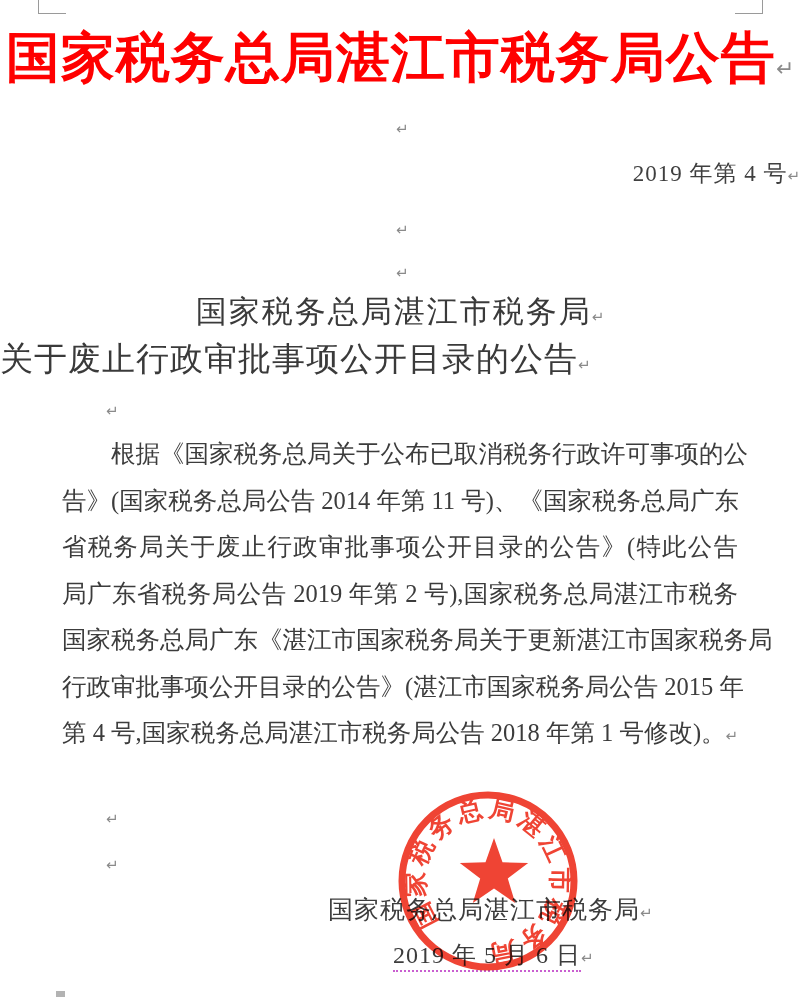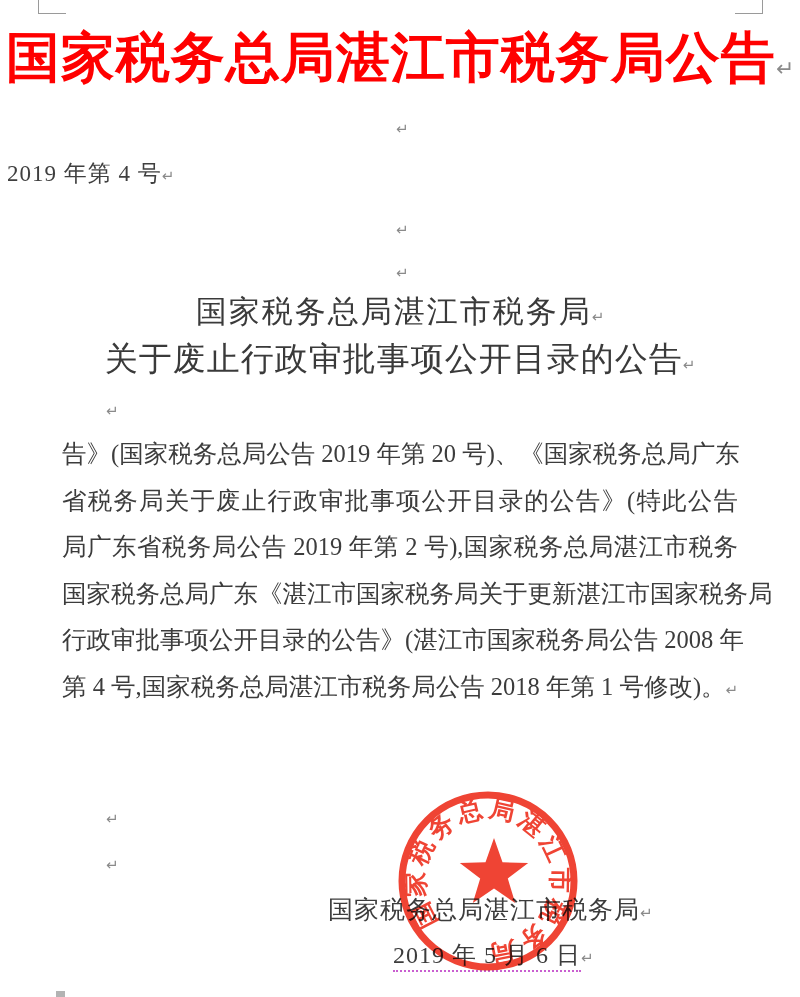--- a/index.html
+++ b/index.html
@@ -33,38 +33,38 @@
     font-family: "DejaVu Sans", sans-serif;
     font-weight: normal;
     font-size: 15px;
     letter-spacing: 0;
   }
   .doc-title .pmark { font-size: 22px; }
   .pmark.floating { position: absolute; }
 
   .doc-number {
     position: absolute;
-    top: 158px; left: 7px; right: 0;
-    text-align: left;
+    top: 158px; left: 16px; right: 0;
+    text-align: right;
     font-size: 23px;
     color: #3f3f3f;
     letter-spacing: 1px;
   }
   .subtitle1 {
     position: absolute;
     top: 291px; left: 0; right: 0;
     text-align: center;
     font-size: 31px;
     color: #3a3a3a;
     letter-spacing: 2px;
   }
   .subtitle2 {
     position: absolute;
     top: 337px; left: 0; right: 0;
-    text-align: center;
+    text-align: left;
     font-size: 33px;
     color: #3a3a3a;
     letter-spacing: 1px;
   }
   .body-block {
     position: absolute;
     left: 62px; top: 431px;
     width: 676px;
     font-size: 24.5px;
     line-height: 46.5px;
@@ -132,25 +132,26 @@
   <span class="pmark floating" style="left:396px; top:221px;">↵</span>
   <span class="pmark floating" style="left:396px; top:264px;">↵</span>
 
   <div class="subtitle1"><span>国家税务总局湛江市税务局</span><span class="pmark">↵</span></div>
 
   <div class="subtitle2"><span>关于废止行政审批事项公开目录的公告</span><span class="pmark">↵</span></div>
 
   <span class="pmark floating" style="left:106px; top:402px;">↵</span>
 
   <div class="body-block">
-    <div class="body-line">告》(国家税务总局公告 2019 年第 20 号)、《国家税务总局广东</div>
+    <div class="body-line first">根据《国家税务总局关于公布已取消税务行政许可事项的公</div>
+    <div class="body-line">告》(国家税务总局公告 2014 年第 11 号)、《国家税务总局广东</div>
     <div class="body-line">省税务局关于废止行政审批事项公开目录的公告》(特此公告</div>
     <div class="body-line">局广东省税务局公告 2019 年第 2 号),国家税务总局湛江市税务</div>
     <div class="body-line">国家税务总局广东《湛江市国家税务局关于更新湛江市国家税务局</div>
-    <div class="body-line">行政审批事项公开目录的公告》(湛江市国家税务局公告 2008 年</div>
+    <div class="body-line">行政审批事项公开目录的公告》(湛江市国家税务局公告 2015 年</div>
     <div class="body-line last"><span>第 4 号,国家税务总局湛江市税务局公告 2018 年第 1 号修改)。</span><span class="pmark">↵</span></div>
   </div>
 
   <span class="pmark floating" style="left:106px; top:810px;">↵</span>
   <span class="pmark floating" style="left:106px; top:856px;">↵</span>
 
   <div class="signature"><span>国家税务总局湛江市税务局</span><span class="pmark">↵</span></div>
 
   <div class="date-line"><span class="date-underline">2019 年 5 月 6 日</span><span class="pmark">↵</span></div>
 

